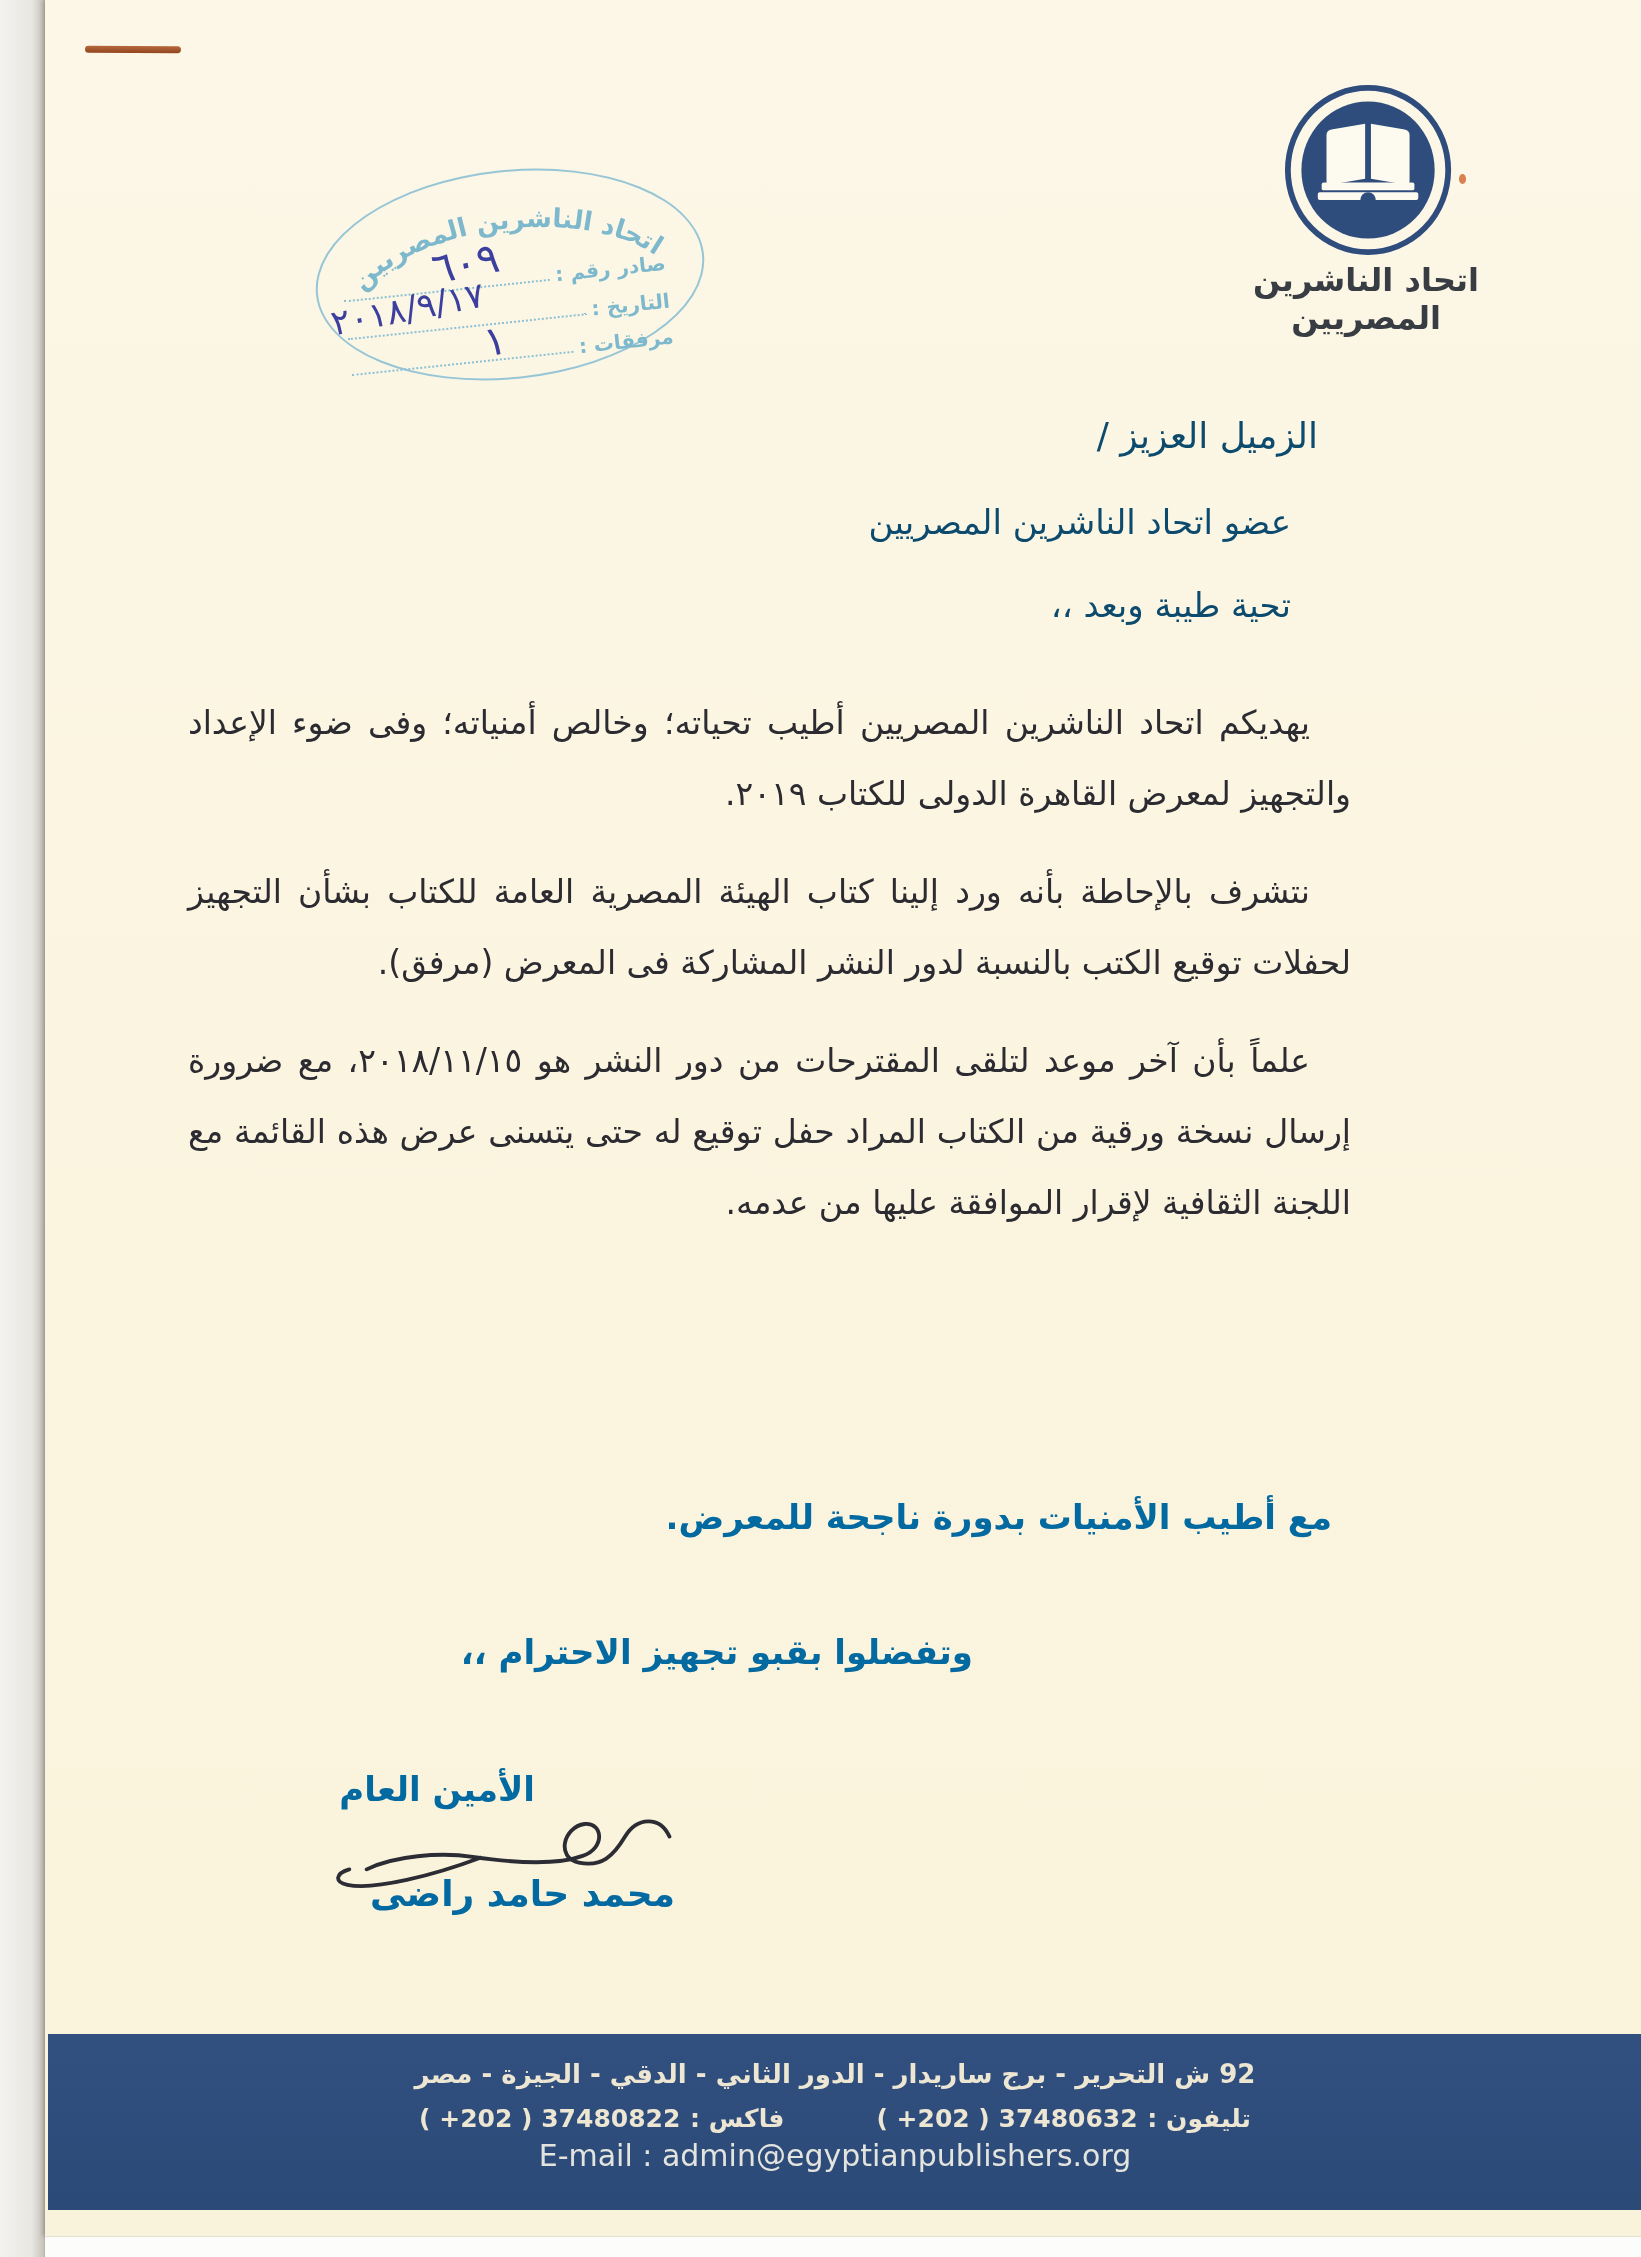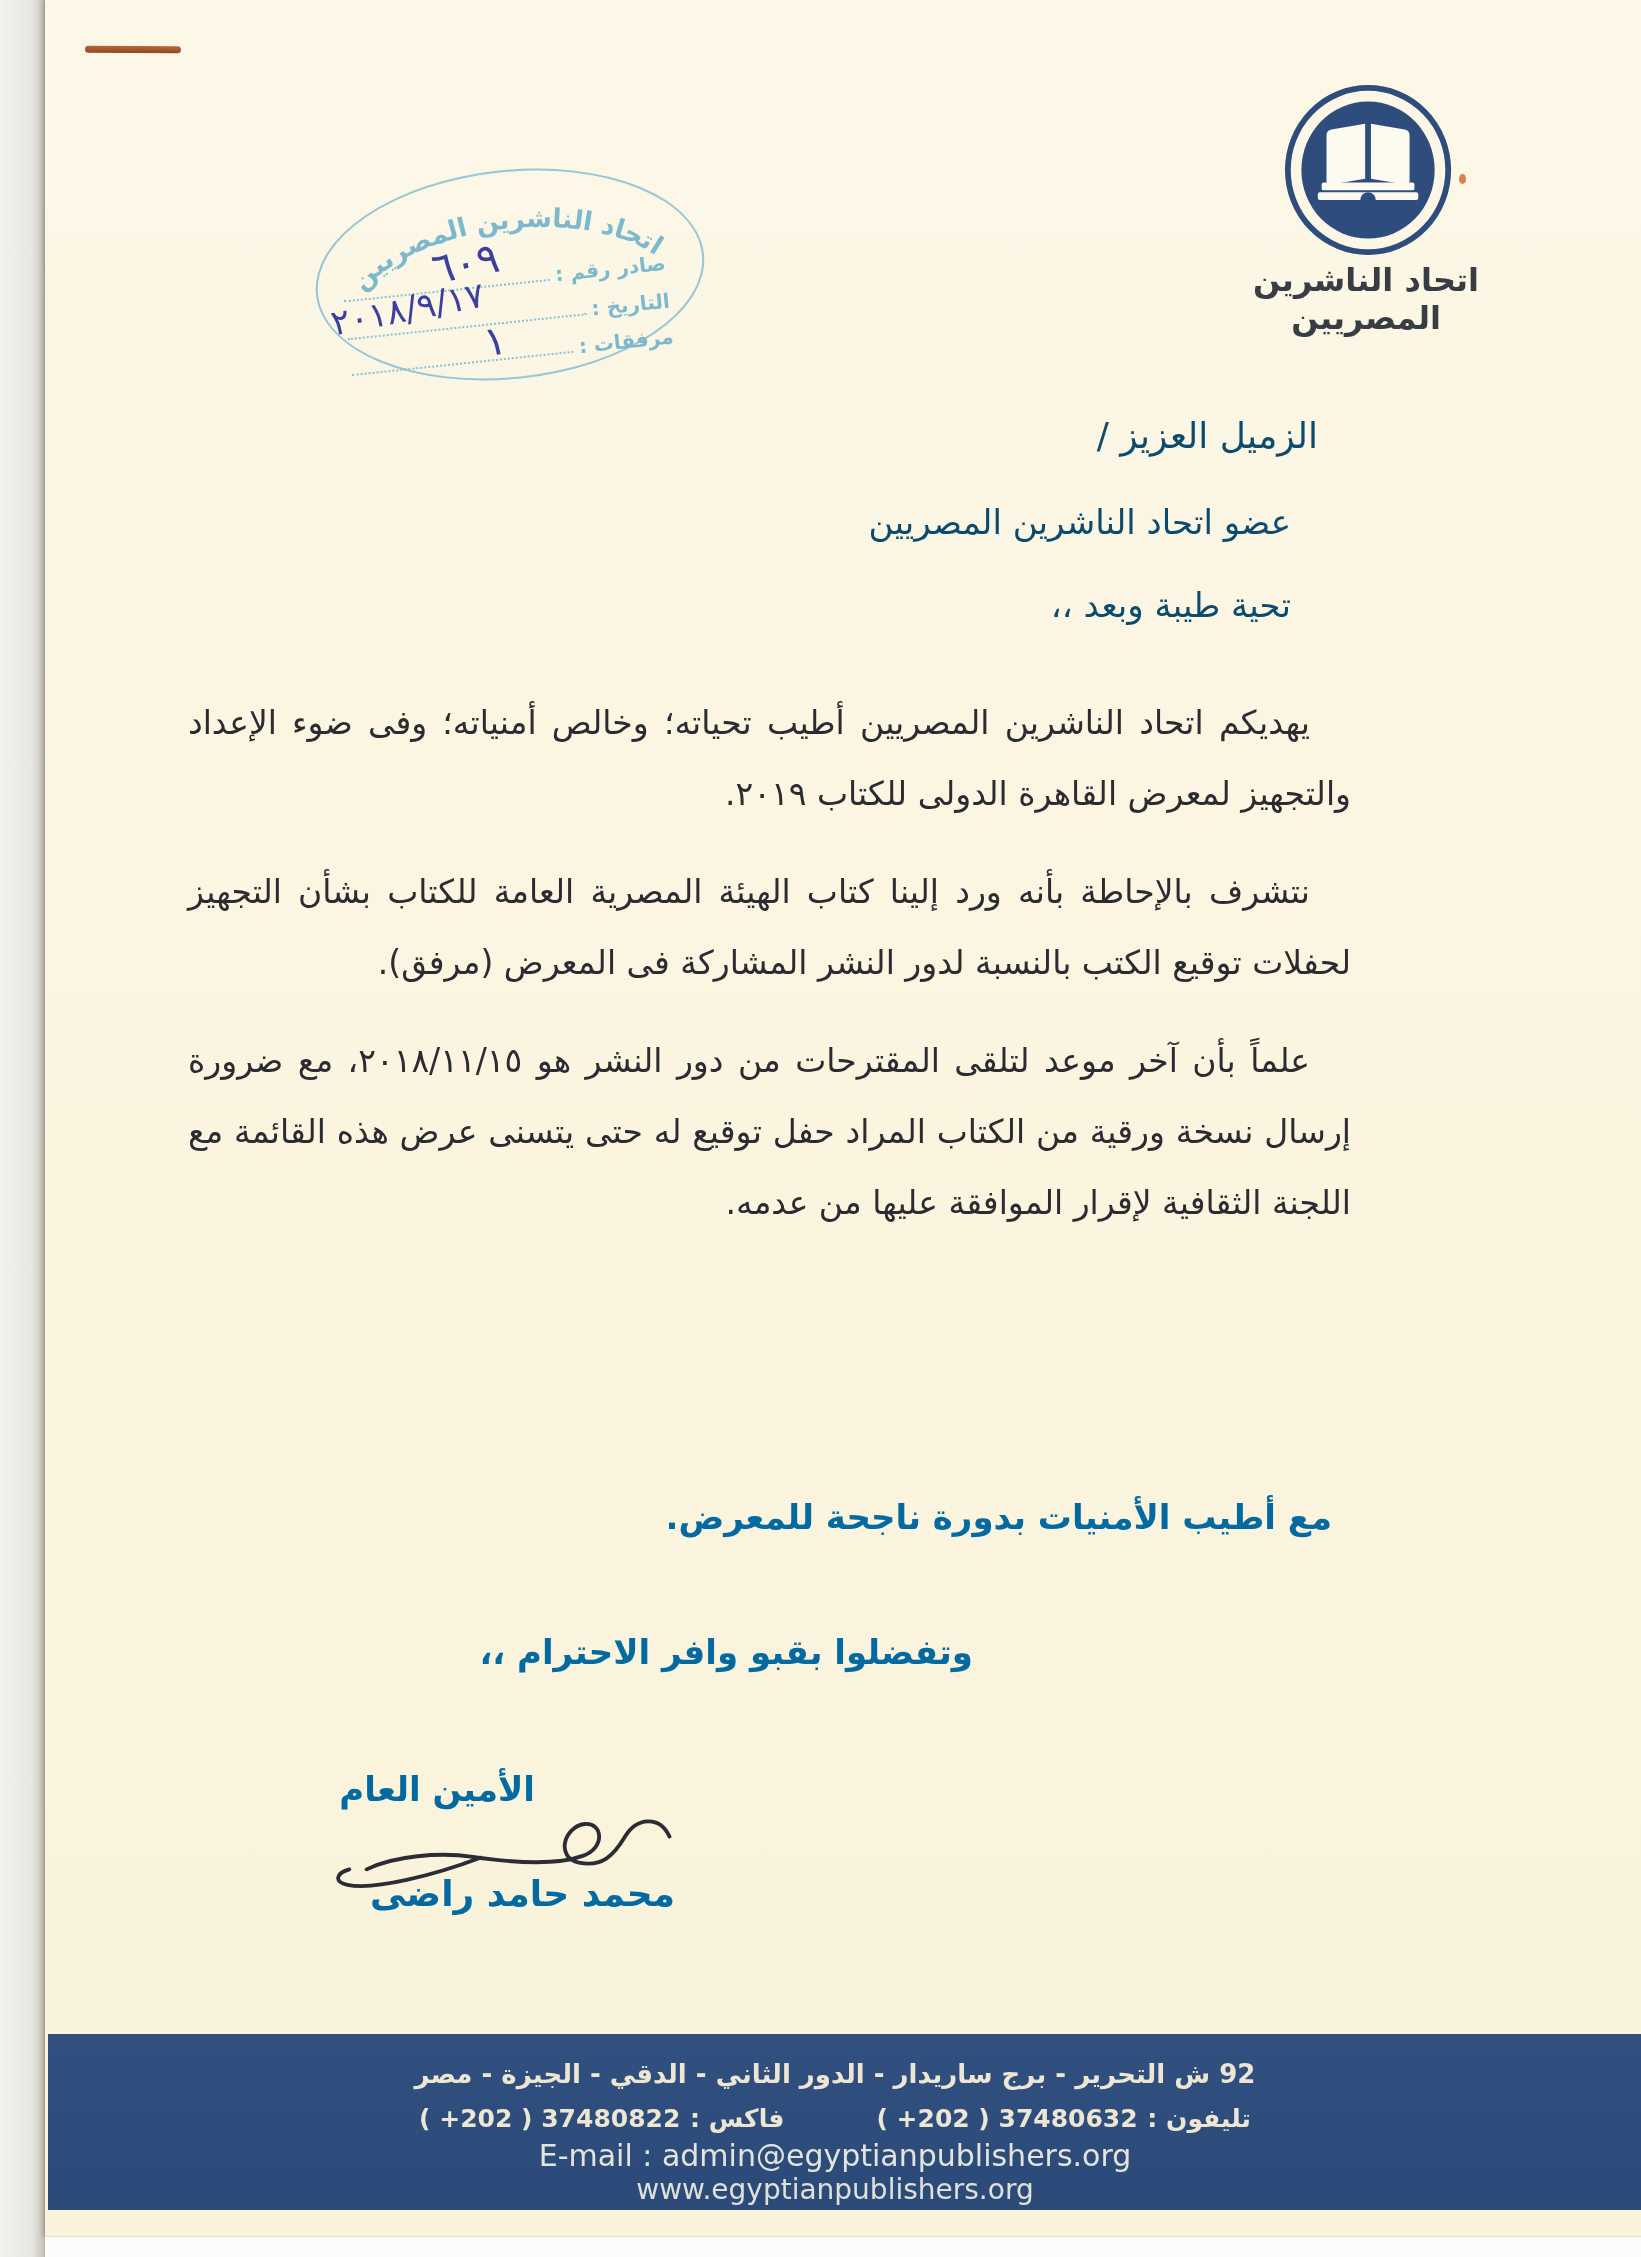--- a/index.html
+++ b/index.html
@@ -126,21 +126,21 @@
 <div class="salut" style="right:350px;top:502px;font-size:34px;">عضو اتحاد الناشرين المصريين</div>
 <div class="salut" style="right:350px;top:585px;font-size:34px;">تحية طيبة وبعد ،،</div>
 
 <div class="body-col">
   <p>يهديكم اتحاد الناشرين المصريين أطيب تحياته؛ وخالص أمنياته؛ وفى ضوء الإعداد والتجهيز لمعرض القاهرة الدولى للكتاب ٢٠١٩.</p>
   <p>نتشرف بالإحاطة بأنه ورد إلينا كتاب الهيئة المصرية العامة للكتاب بشأن التجهيز لحفلات توقيع الكتب بالنسبة لدور النشر المشاركة فى المعرض (مرفق).</p>
   <p>علماً بأن آخر موعد لتلقى المقترحات من دور النشر هو ٢٠١٨/١١/١٥، مع ضرورة إرسال نسخة ورقية من الكتاب المراد حفل توقيع له حتى يتسنى عرض هذه القائمة مع اللجنة الثقافية لإقرار الموافقة عليها من عدمه.</p>
 </div>
 
 <div class="line-bold" style="right:309px;top:1497px;font-size:34px;">مع أطيب الأمنيات بدورة ناجحة للمعرض.</div>
-<div class="line-bold" style="right:668px;top:1632px;font-size:34px;">وتفضلوا بقبو وافر الاحترام ،،</div>
+<div class="line-bold" style="right:668px;top:1632px;font-size:34px;">وتفضلوا بقبو تجهيز الاحترام ،،</div>
 
 <div class="line-bold" style="right:1106px;top:1769px;font-size:34px;">الأمين العام</div>
 <svg class="sig-svg" width="359" height="108" viewBox="0 0 372 112">
   <path d="M 356 40 C 346 18 322 20 310 40 C 298 60 286 72 262 67 C 238 62 246 30 268 27 C 287 25 290 52 266 60
            C 236 71 186 66 152 61 C 118 56 70 60 42 74
            M 160 62 C 112 80 50 96 22 90 C 8 87 10 78 24 74" fill="none" stroke="#2c2c34" stroke-width="4" stroke-linecap="round"></path>
 </svg>
 <div class="line-bold" style="right:966px;top:1873px;font-size:36px;">محمد حامد راضى</div>
 
 <div class="footer">
@@ -149,15 +149,14 @@
     <div class="f-group">
       <span dir="ltr">( +202 ) 37480822</span>
       <span dir="rtl">فاكس :</span>
     </div>
     <div class="f-group">
       <span dir="ltr">( +202 ) 37480632</span>
       <span dir="rtl">تليفون :</span>
     </div>
   </div>
   <div class="f-email">E-mail : admin@egyptianpublishers.org</div>
-  <div class="f-www">www.egyptianpublishers.org</div>
 </div>
 
 
 </body></html>

